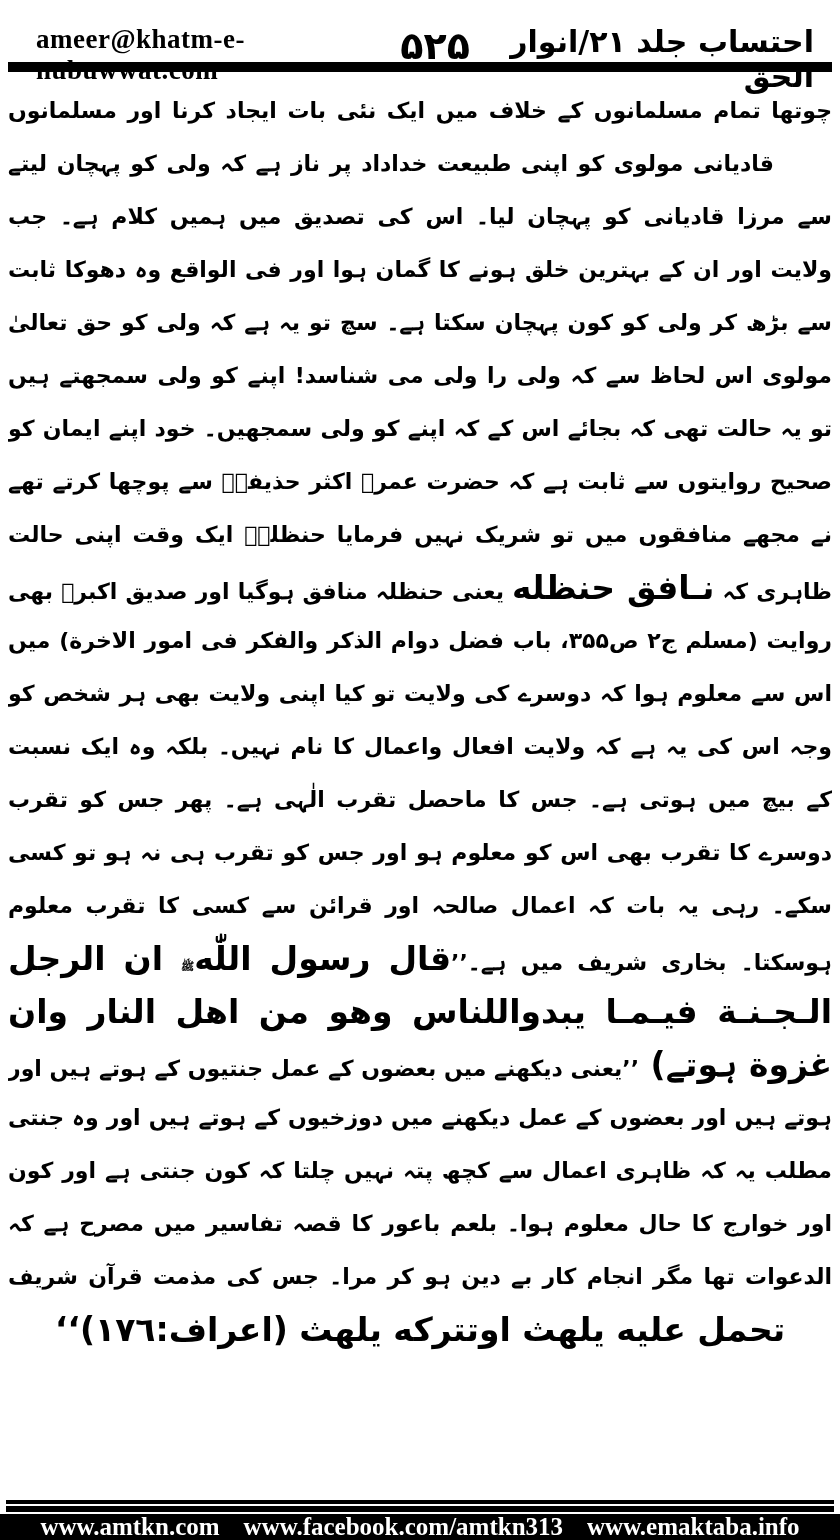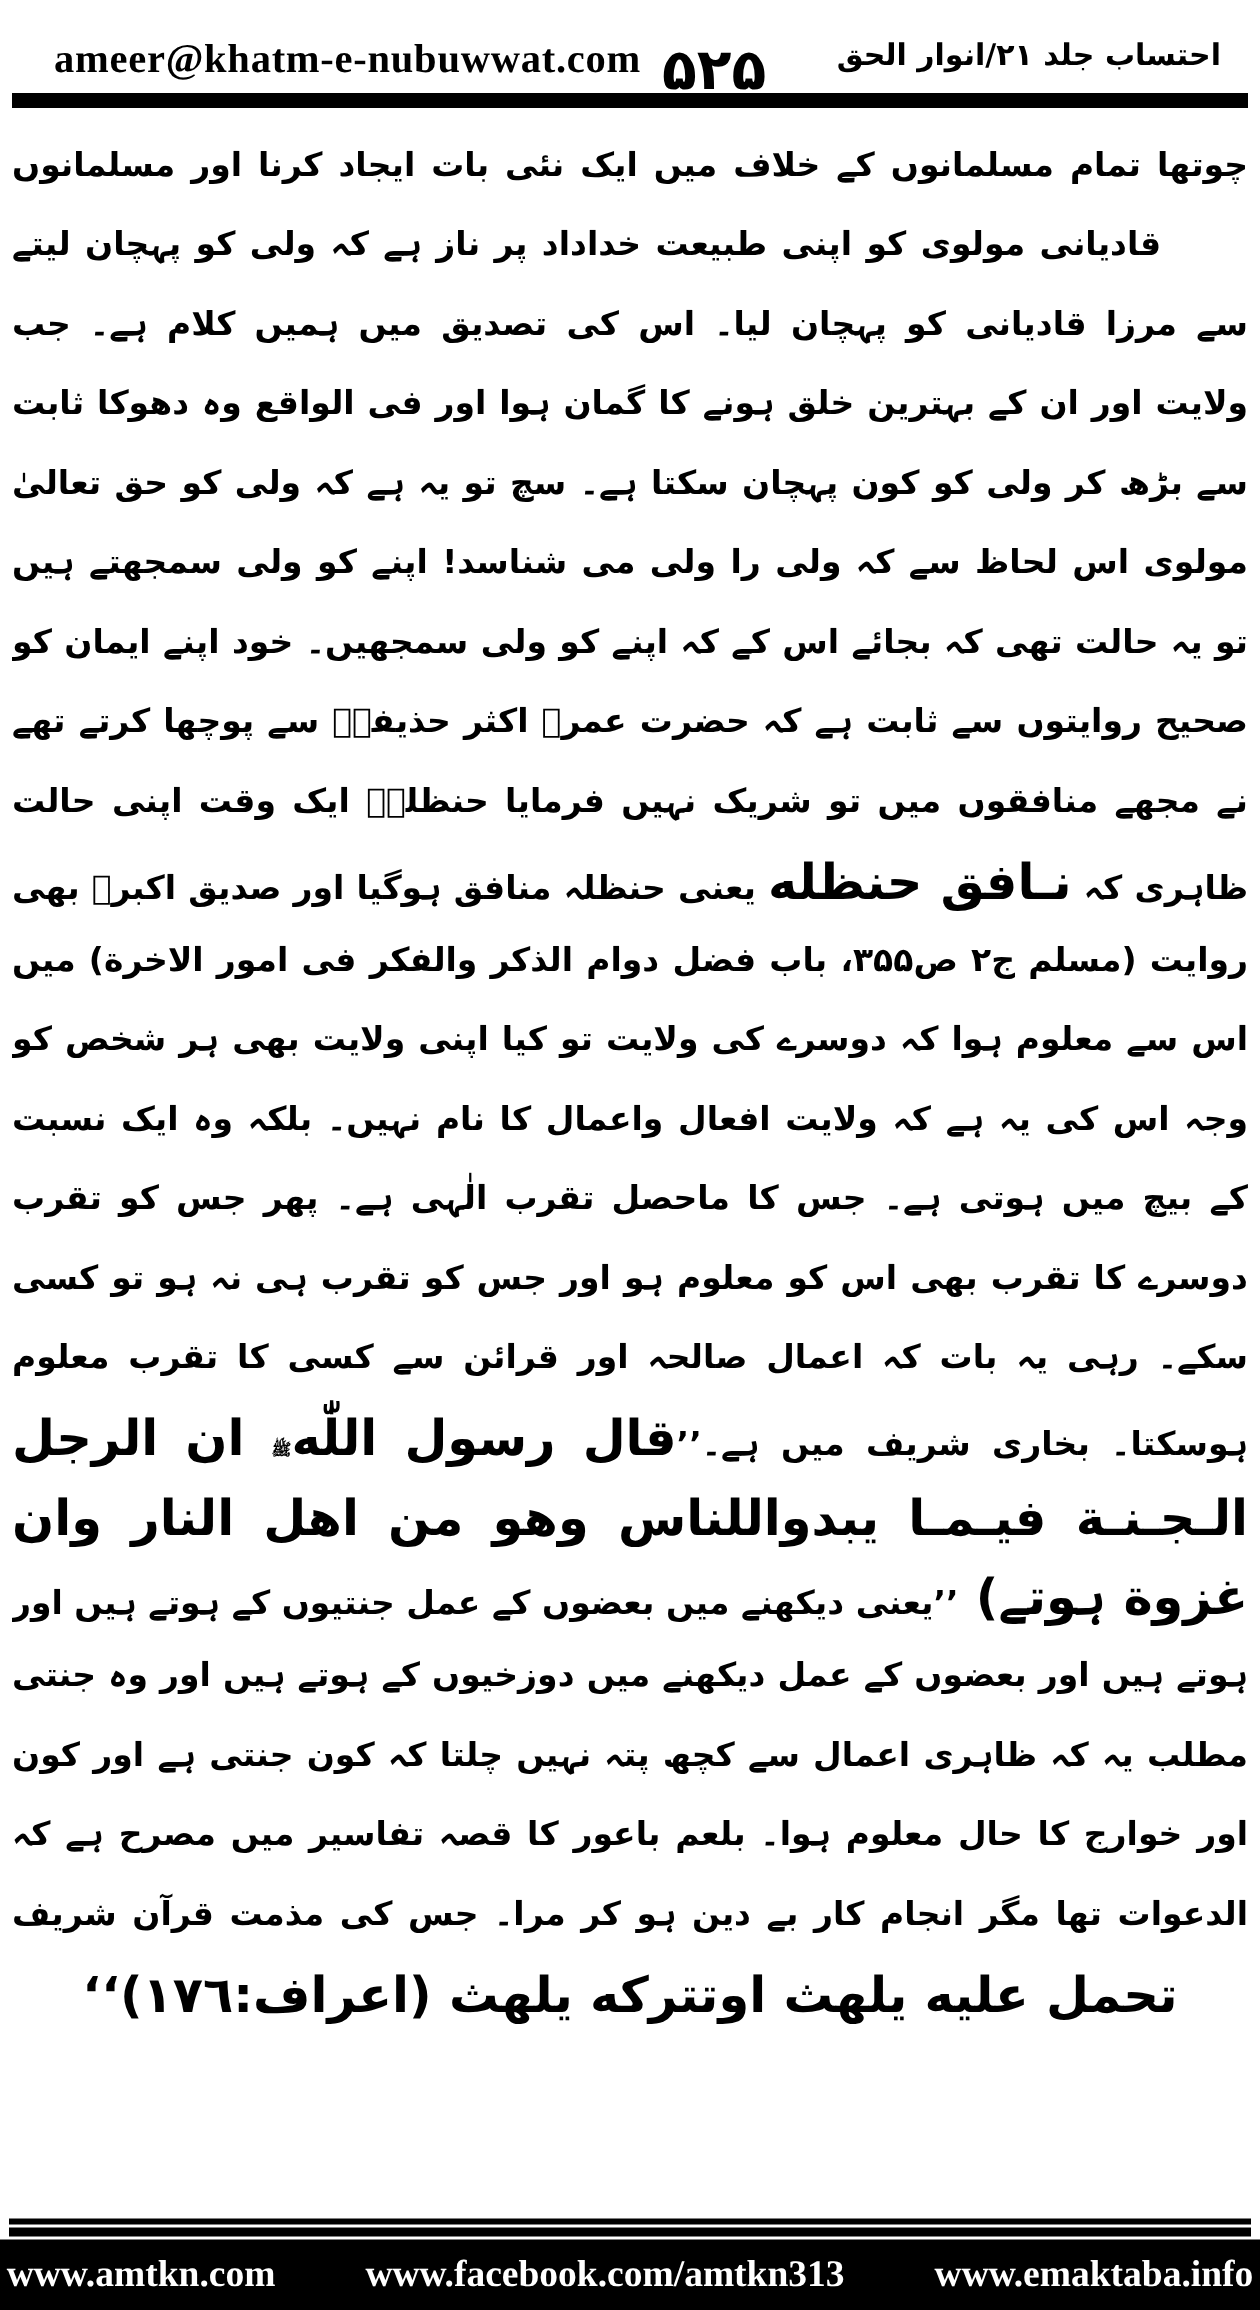--- a/index.html
+++ b/index.html
@@ -23,21 +23,21 @@
     font-weight: bold; font-size: 27px; letter-spacing: 0.5px;
   }
   .page-number {
     font-family: "DejaVu Sans", sans-serif;
     font-weight: bold; font-size: 38px;
     margin-left: 14px; direction: rtl;
   }
   .book-title {
     margin-left: auto; direction: rtl;
     font-family: "DejaVu Sans", sans-serif;
-    font-weight: bold; font-size: 20px;
+    font-weight: bold; font-size: 30px;
   }
   .head-rule { height: 10px; background: #000; margin: 2px 8px 0 8px; flex: 0 0 10px; }
   
   .body-text { padding: 12px 8px 0 8px; }
   .line {
     direction: rtl;
     text-align: justify; text-align-last: justify;
     height: 53px; line-height: 53px; overflow: hidden;
     font-weight: bold; font-size: 22px;
     font-family: "DejaVu Sans", sans-serif;
@@ -47,22 +47,22 @@
   .line.indent { padding-right: 58px; }
   .seg { white-space: pre-wrap; }
   .seg.arabic { font-size: 33px; }
   .seg.saw { font-size: 11px; }
   
   .foot-block { margin-top: auto; }
   .foot-rule-thin  { height: 4px; background: #000; margin: 0 6px 2px 6px; }
   .foot-rule-thick { height: 6px; background: #000; margin: 0 6px 2px 6px; }
   .pagefoot {
     background: #000; color: #fff;
-    height: 47px;
-    display: flex; align-items: center; justify-content: center; gap: 60px;
+    height: 26px;
+    display: flex; align-items: center; justify-content: center; gap: 24px;
     font-family: "Liberation Serif", serif;
     font-weight: bold; font-size: 25px;
   }
 </style>
 </head>
 <body>
 
 <div class="page">
 
   <header class="pagehead">

